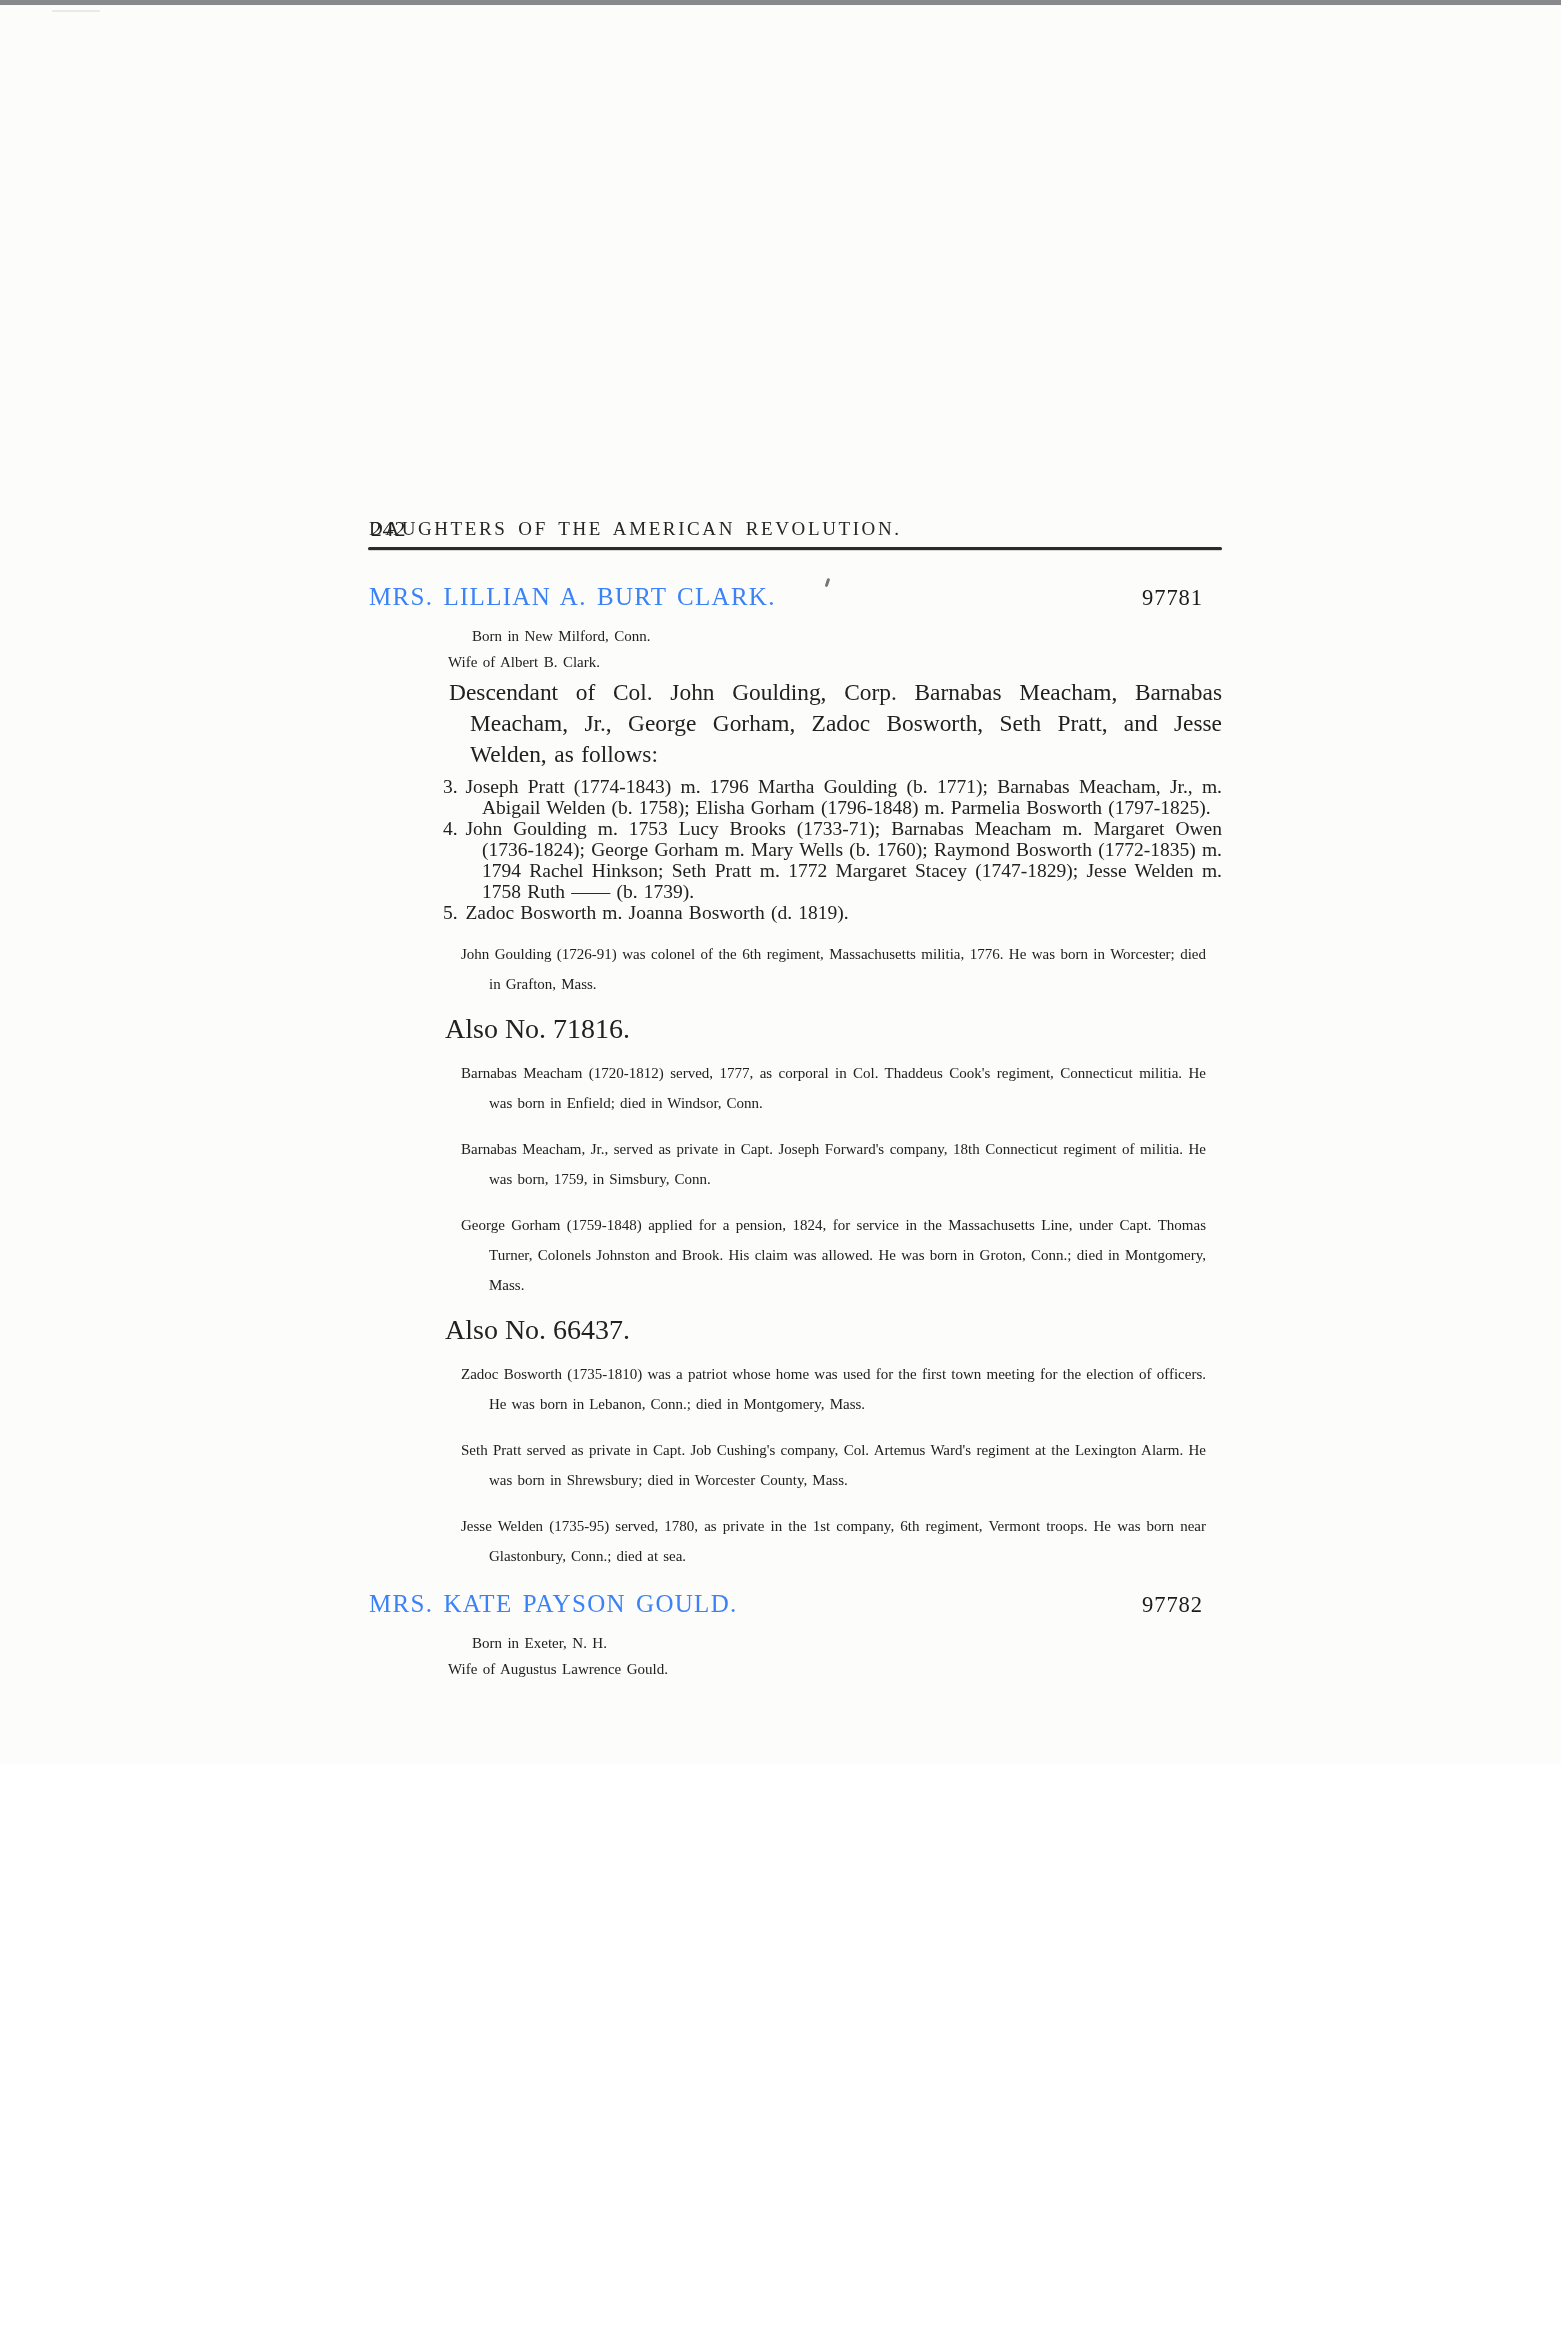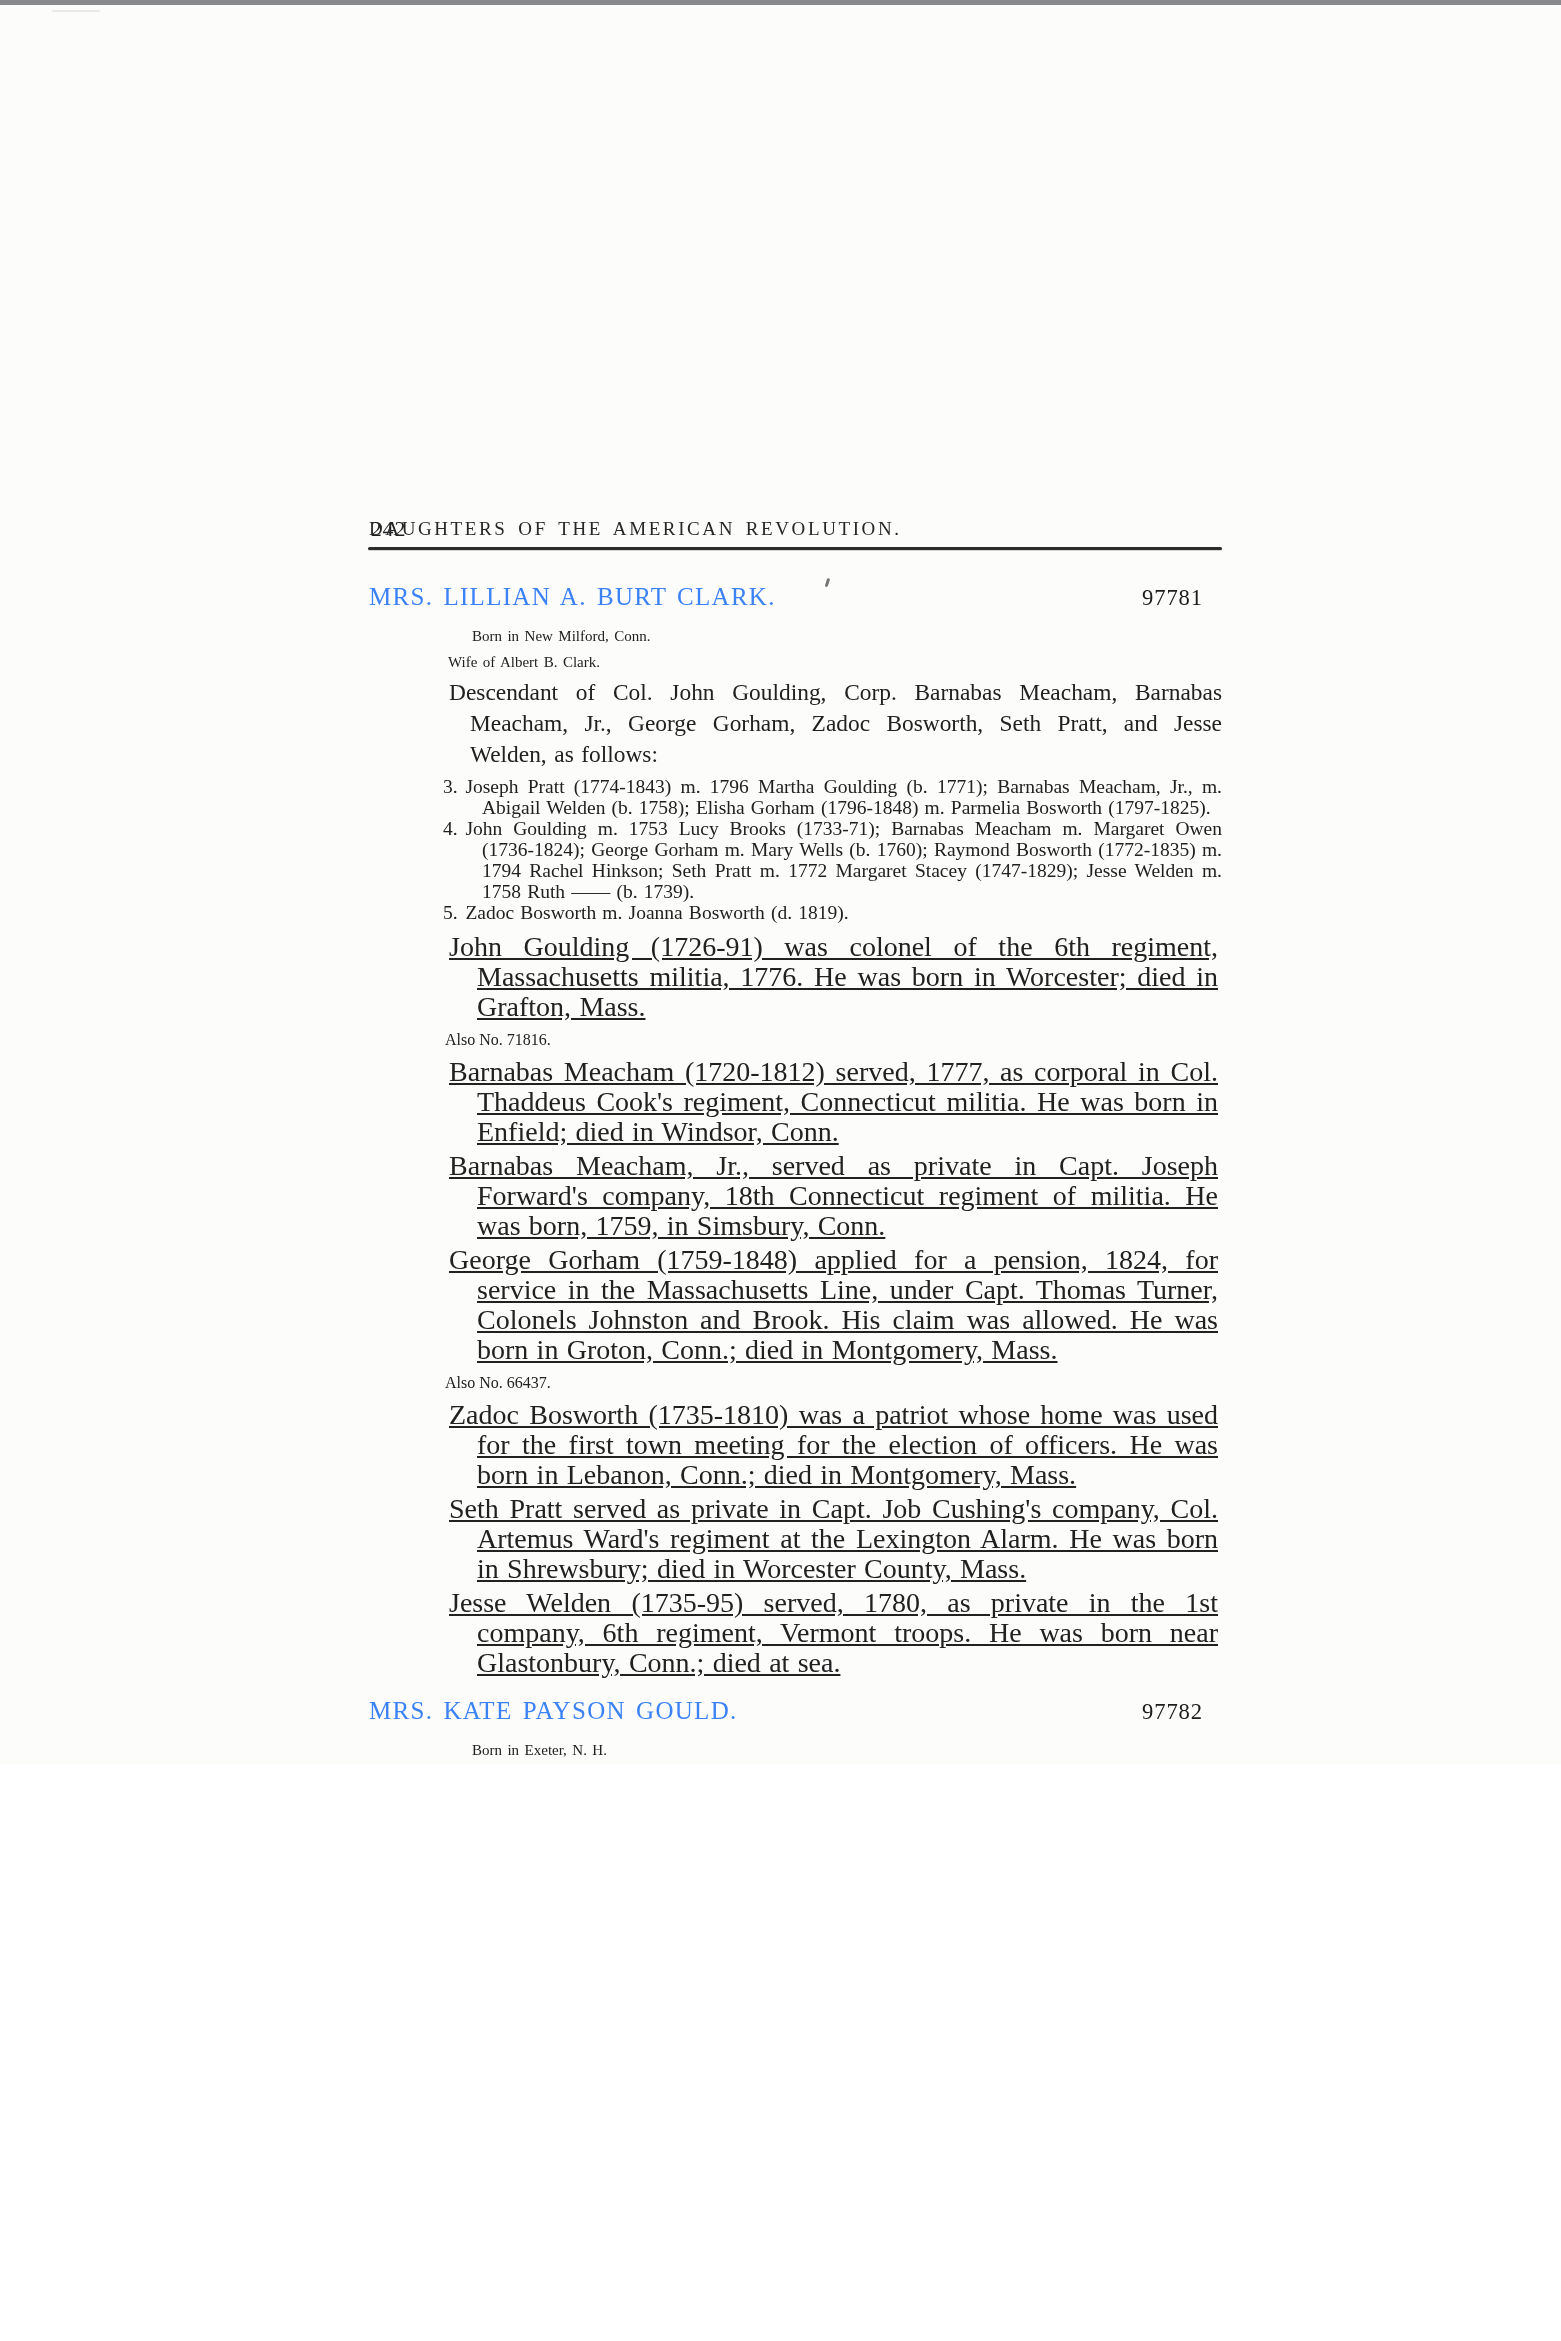--- a/index.html
+++ b/index.html
@@ -71,29 +71,28 @@
     list-style:none;margin:6px 0 0 0;padding:0;
   }
   .lineage li{
     font-size:19.5px;line-height:21px;word-spacing:1.3px;
     padding-left:113px;text-indent:-39px;
     text-align:justify;
   }
   .lineage .ln{margin-right:7.8px;}
   .paras{margin-top:9.5px;}
   .para{
-    margin:4px;
+    margin:16px;
     padding-left:104px;text-indent:-28px;
-    font-size:28px;line-height:30px;word-spacing:1.3px;
+    font-size:15px;line-height:30px;word-spacing:1.3px;
     text-align:justify;
-    text-decoration:underline;
   }
   .note{
     margin:0;margin-left:76px;
-    font-size:16px;line-height:27px;
+    font-size:28px;line-height:27px;
   }
   .entry2{margin-top:19px;}
 
   
   .watermark{position:absolute;left:710px;top:2014px;width:78px;height:78px;opacity:1;}
 </style>
 </head>
 <body>
 
 <div class="page">

